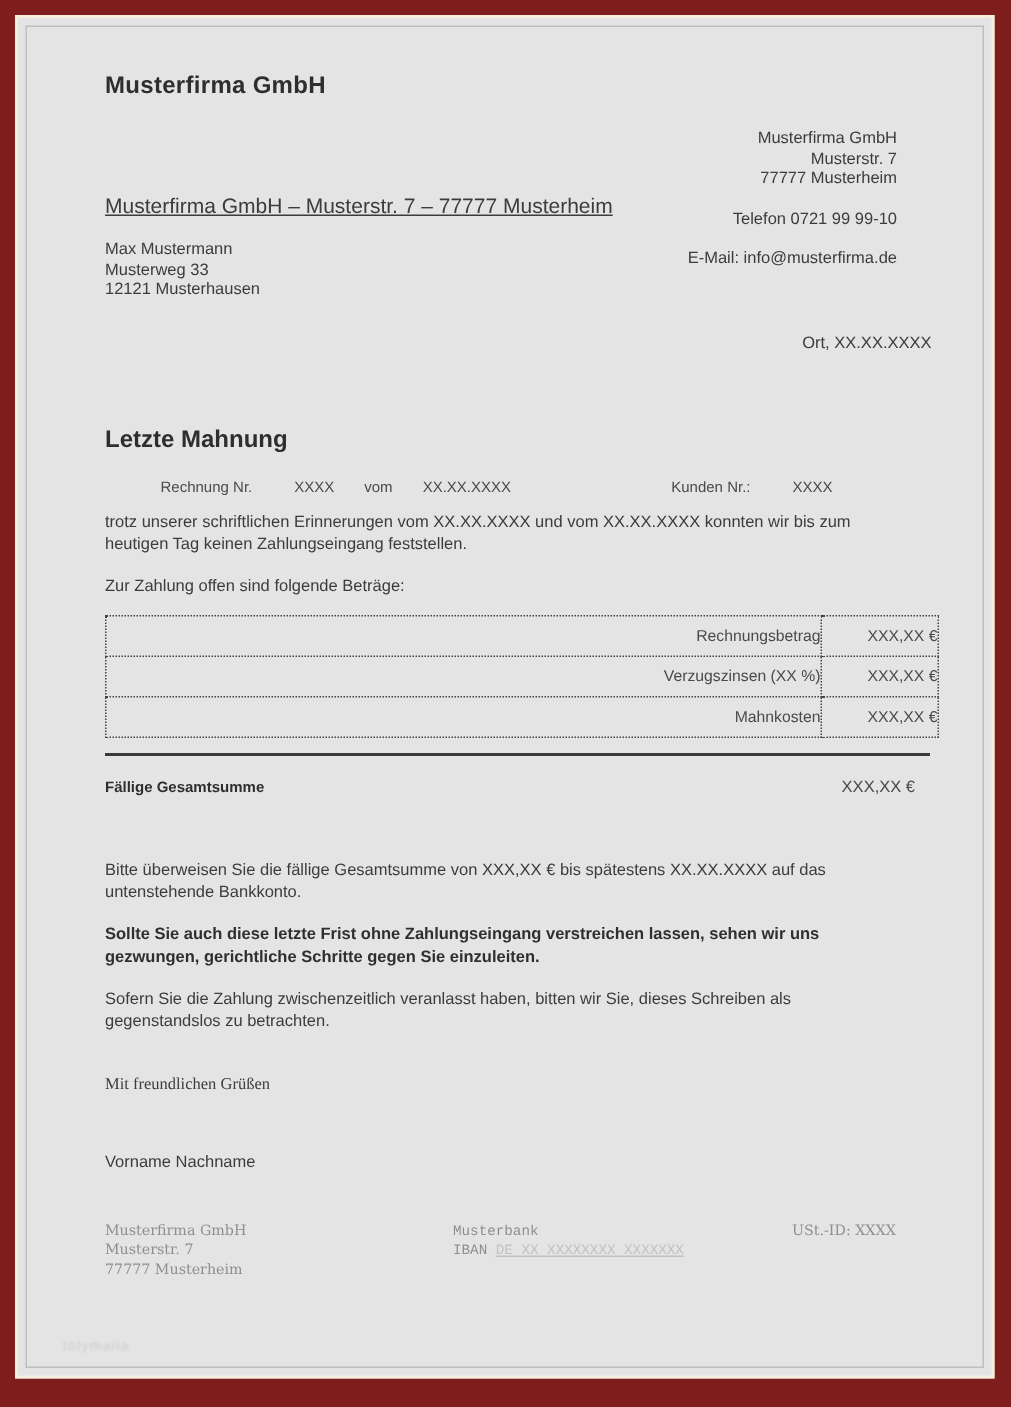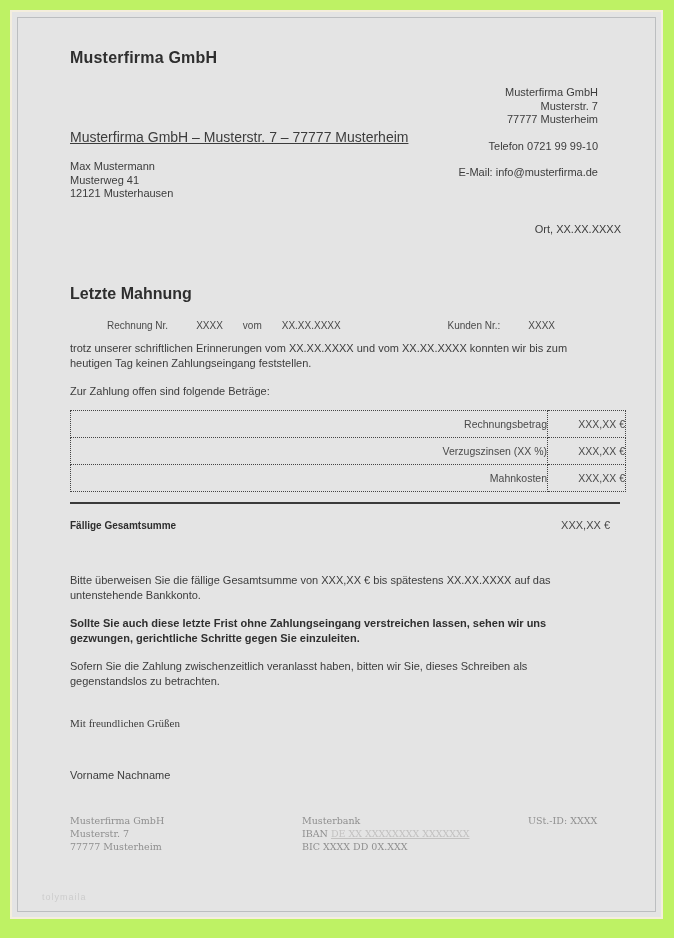--- a/index.html
+++ b/index.html
@@ -6,21 +6,21 @@
   html, body { width: 674px; }
   body {
     font-family: "Liberation Sans", sans-serif;
     background: #e5892d;
     color: #333;
   }
   .frame {
     position: relative;
     width: 674px;
     height: 938px;
-    background: #bef264;
+    background: #7f1d1d;
   }
   .page {
     position: absolute;
     left: 10px; top: 10px; right: 11px; bottom: 19px;
     background: #e4e4e4;
     border: 2px solid #f4eedd;
     overflow: hidden;
   }
   .inner-border {
     position: absolute;
@@ -118,21 +118,21 @@
   .signature { margin-top: 37px; }
   .footer {
     display: flex;
     margin-top: 31px;
     font-family: "DejaVu Serif", serif;
     font-size: 9.5px;
     line-height: 13px;
     color: #8f8f8f;
   }
   .footer-col-address { width: 232px; }
-  .footer-col-bank { width: 226px; }
+  .footer-col-bank { width: 226px; font-family: Liberation Mono, monospace; }
   .footer-col-vat { flex: 1; }
   .iban-value {
     color: #c2c1c0;
     text-decoration: underline;
   }
   .watermark {
     position: absolute;
     left: 30px;
     bottom: 15px;
     font-size: 9px;
@@ -151,21 +151,21 @@
 
     <div class="content">
 
       <div class="company-title">Musterfirma GmbH</div>
 
       <div class="header-row">
         <div class="header-left">
           <div class="sender-line">Musterfirma GmbH – Musterstr. 7 – 77777 Musterheim</div>
           <div class="recipient">
             <div>Max Mustermann</div>
-            <div>Musterweg 41</div>
+            <div>Musterweg 33</div>
             <div>12121 Musterhausen</div>
           </div>
         </div>
         <div class="header-right">
           <div>Musterfirma GmbH</div>
           <div>Musterstr. 7</div>
           <div>77777 Musterheim</div>
           <div class="gap"></div>
           <div>Telefon 0721 99 99-10</div>
           <div class="gap"></div>
@@ -236,21 +236,20 @@
           <div>Musterfirma GmbH</div>
           <div>Musterstr. 7</div>
           <div>77777 Musterheim</div>
         </div>
         <div class="footer-col-bank">
           <div>Musterbank</div>
           <div>
             <span>IBAN</span>
             <span class="iban-value">DE XX XXXXXXXX XXXXXXX</span>
           </div>
-          <div>BIC XXXX DD 0X.XXX</div>
         </div>
         <div class="footer-col-vat">
           <div>USt.-ID: XXXX</div>
         </div>
       </div>
 
     </div>
 
     <div class="watermark">tolymaila</div>
   </div>

